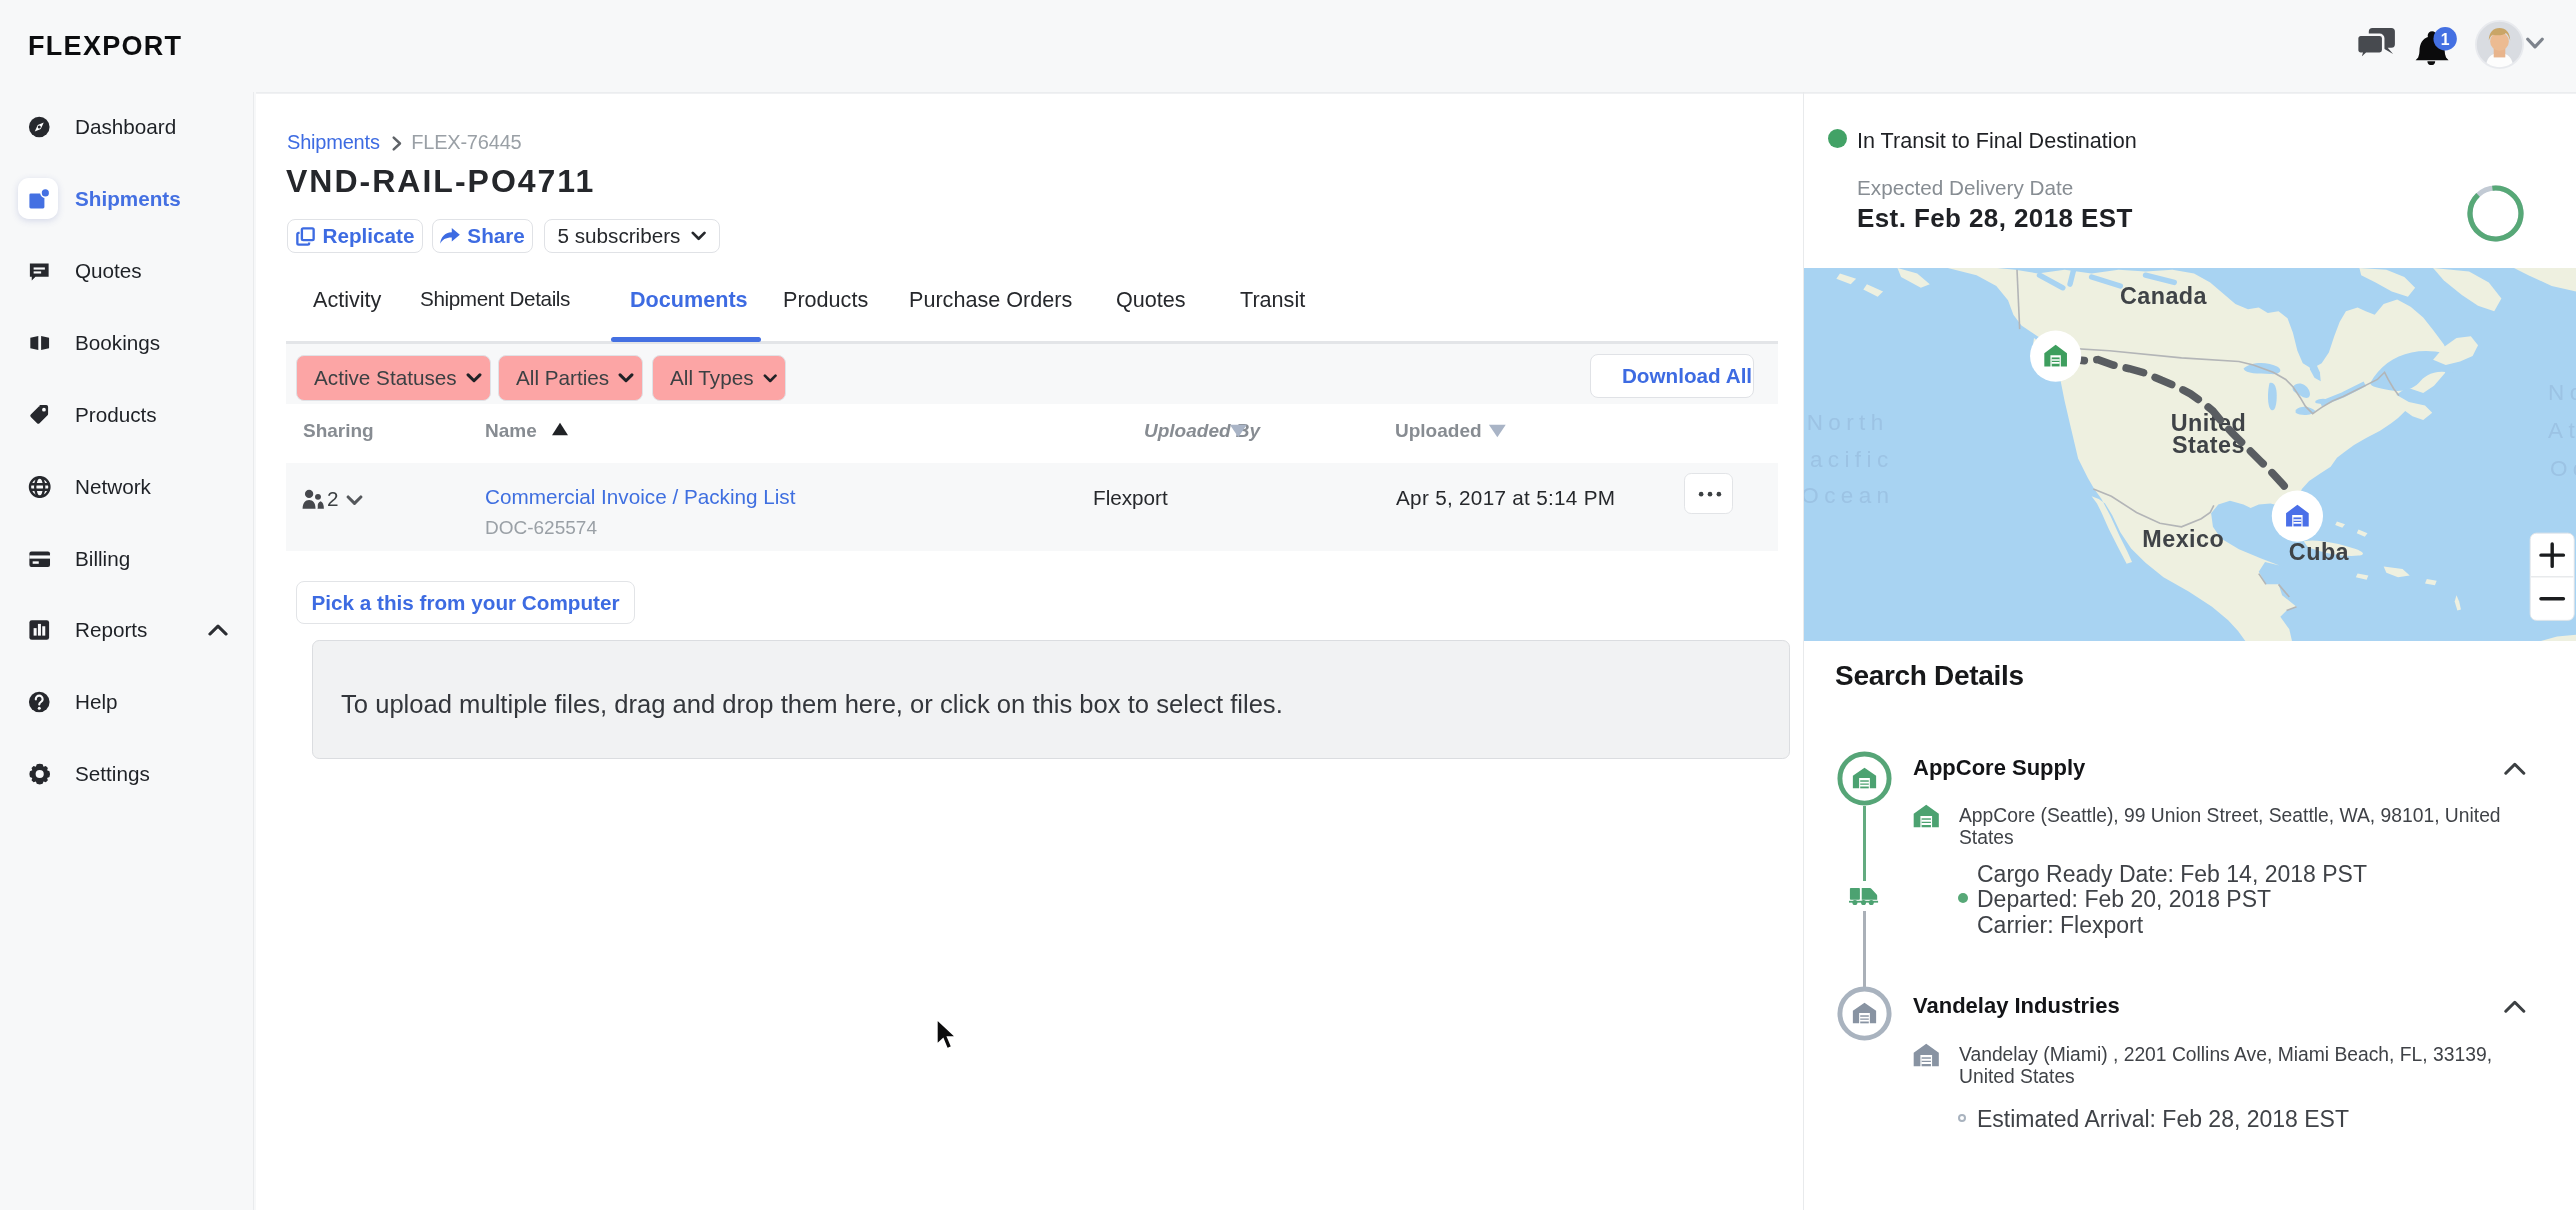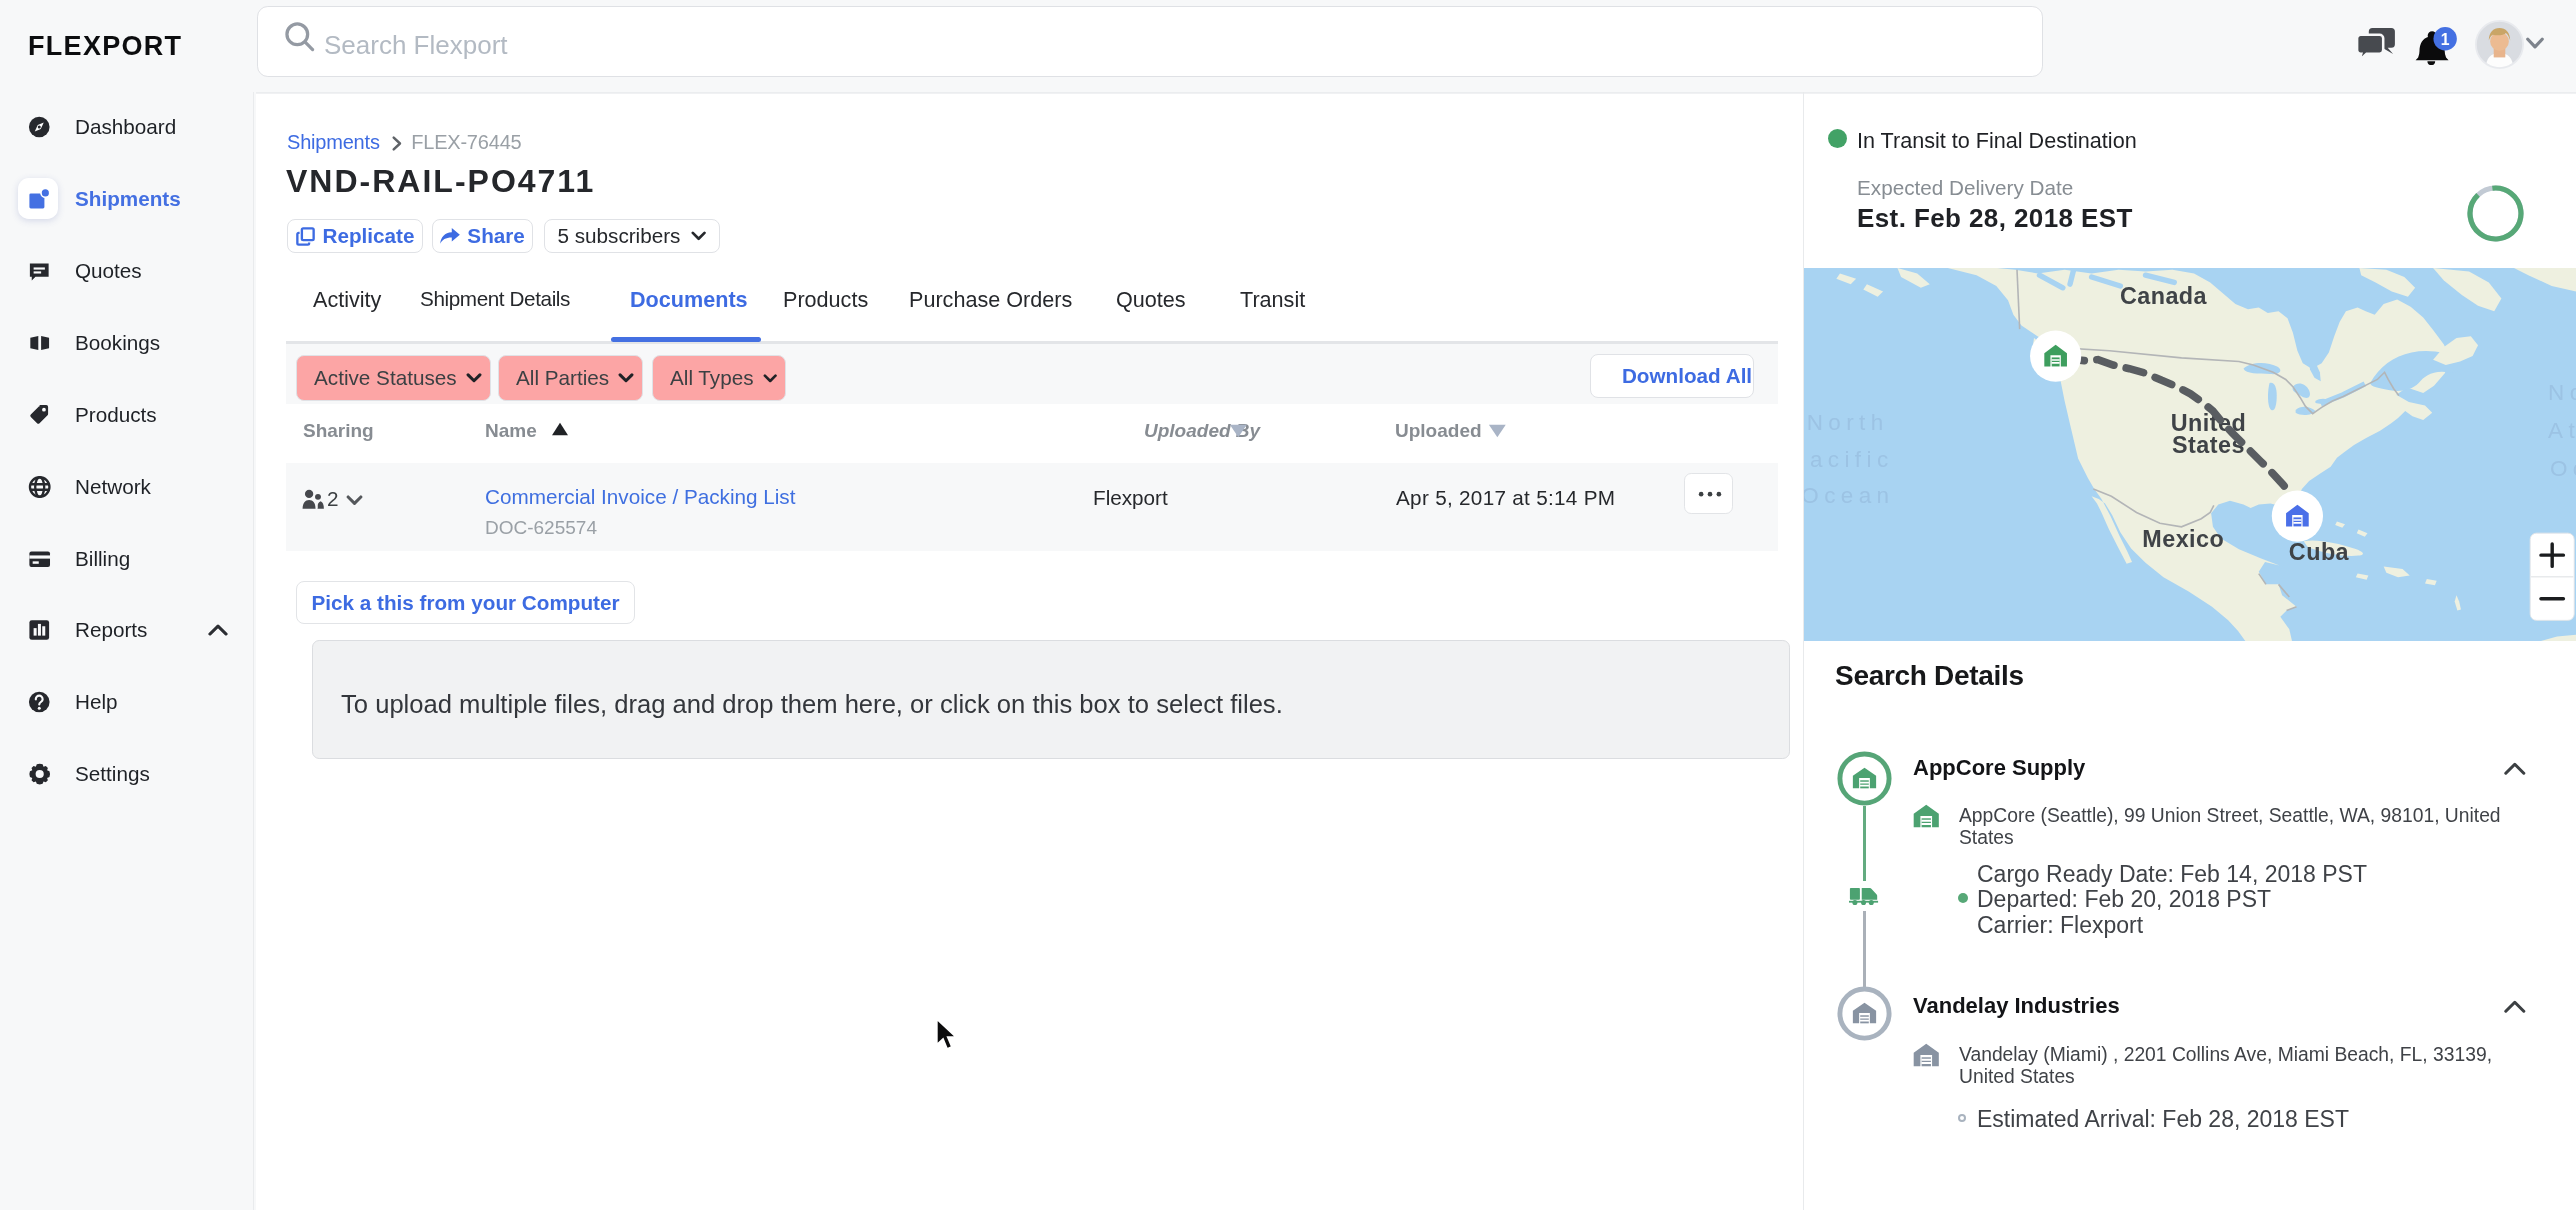--- a/index.html
+++ b/index.html
@@ -69,27 +69,20 @@
 
 
 .rstop-name { position:absolute; font-size:22px; font-weight:bold; color:#131417; }
 .raddr { position:absolute; font-size:19.3px; color:#3f4247; line-height:22px; width:539px; }
 .rsub { position:absolute; font-size:23px; color:#3f4247; line-height:26px; }
 </style></head>
 <body>
 
 <div id="topbar">
   <div id="logo">FLEXPORT</div>
-  <div id="searchbox">
-      <span class="ph">Search Flexport</span>
-    <svg style="position:absolute;left:24px;top:11.7px;" width="36" height="36" viewBox="0 0 40 40" fill="none" stroke="#949aa3" stroke-width="3.6" stroke-linecap="round">
-        <circle cx="17" cy="17" r="11.5"></circle>
-        <path d="M25.5 25.5 L34 34"></path>
-      </svg>
-  </div>
   <svg style="position:absolute;left:2357px;top:28px;" width="38" height="36" viewBox="0 0 42 40">
     <path fill="#474a4f" d="M17 0 h21 a4 4 0 0 1 4 4 v14 a4 4 0 0 1 -4 4 h-4 l6 7 -12 -7 h-11 a4 4 0 0 1 -4 -4 v-14 a4 4 0 0 1 4 -4 Z"></path>
     <path fill="#474a4f" stroke="#f7f8f9" stroke-width="2.8" d="M5 7.5 h20 a4 4 0 0 1 4 4 v13 a4 4 0 0 1 -4 4 h-14.5 l-8 7.5 2.2 -7.5 h-0.7 a4 4 0 0 1 -4 -4 v-13 a4 4 0 0 1 4 -4 Z"></path>
   </svg>
   <svg style="position:absolute;left:2415px;top:25px;" width="45" height="40" viewBox="0 0 50 44">
     <path fill="#0b0b0c" d="M3.5 36 a18 18 0 0 0 1.5 -7.2 c0-8.2 3.7-13.8 9.4-15.6 a5.5 5.5 0 0 1 -0.3 -1.7 a4.9 4.9 0 0 1 9.8 0 a5.5 5.5 0 0 1 -.3 1.7 c5.7 1.8 9.4 7.4 9.4 15.6 a18 18 0 0 0 1.5 7.2 l2.8 3 h-36.6 Z"></path>
     <path fill="#0b0b0c" d="M13.8 40 h8.6 a4.3 4.3 0 0 1 -8.6 0 Z"></path>
     <circle cx="33.5" cy="15" r="13" fill="#4470e2"></circle>
     <text x="33.5" y="21.5" text-anchor="middle" font-family="Liberation Sans" font-size="17.5" font-weight="bold" fill="#fff">1</text>
   </svg>

